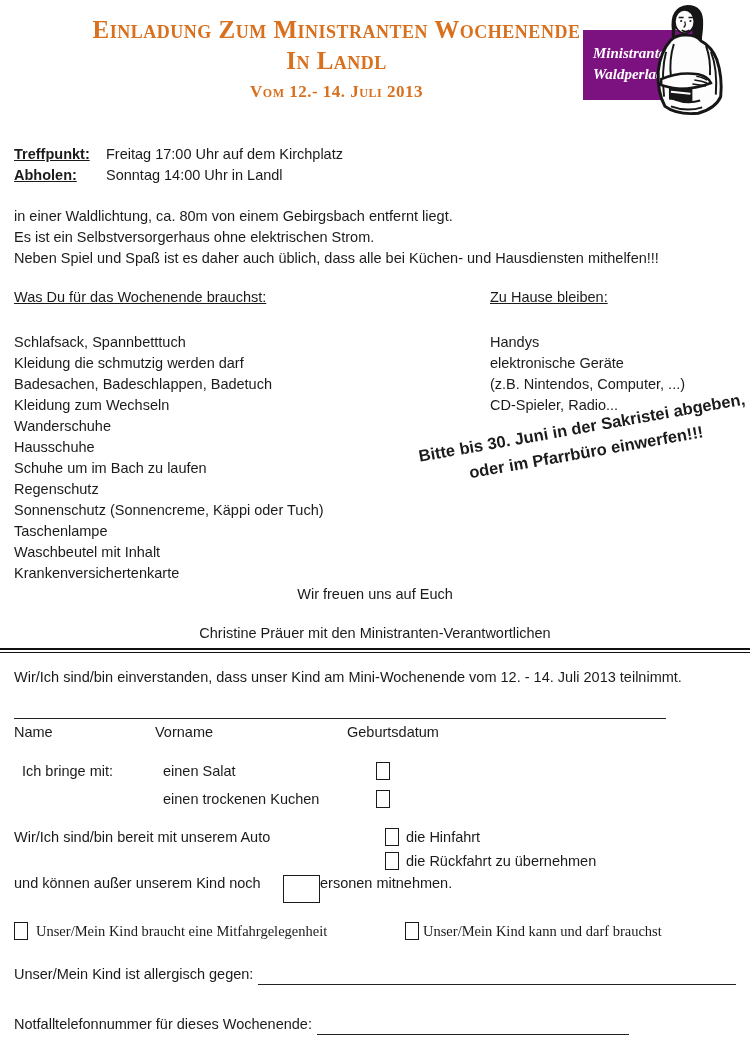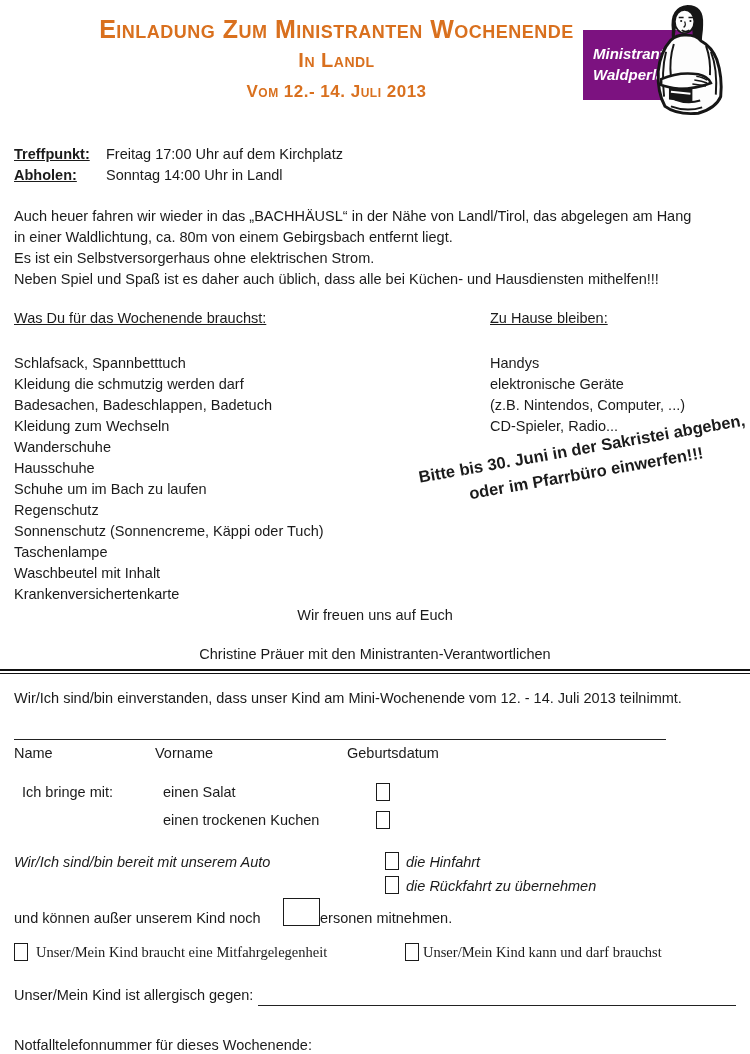--- a/index.html
+++ b/index.html
@@ -10,25 +10,25 @@
   *{margin:0;padding:0;box-sizing:border-box;}
   html,body{background:#ffffff;}
   body{
     width:750px;height:1054px;overflow:hidden;
     font-family:"Liberation Sans",sans-serif;
     font-size:14.5px;color:var(--ink);
   }
   .page{position:relative;width:750px;height:1054px;padding:0 14px;}
 
   
-  .header{position:relative;height:124px;padding-top:14px;}
+  .header{position:relative;height:124px;padding-top:14px;font-family:Liberation Serif, serif;}
   .title-block{width:645px;text-align:center;color:var(--title-orange);
     font-weight:bold;font-variant:small-caps;letter-spacing:.5px;}
   .title-l1{font-size:25px;line-height:31px;}
-  .title-l2{font-size:20px;line-height:31px;}
+  .title-l2{font-size:25px;line-height:31px;}
   .title-l3{font-size:17px;line-height:31px;}
   .logo{position:absolute;top:0;right:0;width:153px;height:124px;}
   .logo-badge{position:absolute;top:30px;right:37px;width:116px;height:70px;
     background:var(--logo-purple);color:#fff;font-style:italic;font-weight:bold;
     font-size:15px;line-height:21px;padding:13px 0 0 10px;}
   .logo-figure{position:absolute;top:1px;right:1px;width:94px;height:122px;}
 
   
   .meeting{margin-top:20px;}
   .meeting-row{display:flex;line-height:21px;}
@@ -63,25 +63,25 @@
 
   .bring{margin-top:14px;}
   .bring-row{display:flex;align-items:center;height:28px;margin-left:8px;}
   .bring-label{width:141px;}
   .bring-option{width:213px;}
 
   .checkbox{display:inline-block;width:14px;height:18px;
     border:1.7px solid #1b1b1b;background:#fff;vertical-align:middle;flex:none;}
 
   .car{margin-top:12px;}
-  .car-row1,.car-row2{display:flex;align-items:flex-end;height:24px;font-style:italic;}
+  .car-row1,.car-row2{display:flex;align-items:center;height:24px;}
   .car-intro{width:371px;}
   .car-spacer{width:371px;}
   .car-opt{margin-left:7px;}
-  .car-row3{display:flex;align-items:flex-end;height:30px;margin-top:2px;}
+  .car-row3{display:flex;align-items:flex-start;height:30px;margin-top:2px;}
   .persons-prefix{width:269px;}
   .persons-box{display:inline-block;width:37px;height:28px;border:1.7px solid #1b1b1b;background:#fff;flex:none;}
 
   .checks-row{display:flex;align-items:center;margin-top:14px;height:24px;font-family:Liberation Serif, serif;}
   .check-group1{display:flex;align-items:center;width:391px;}
   .check-group2{display:flex;align-items:center;}
   .check-label{margin-left:8px;}
   .check-label2{margin-left:4px;}
 
   .allergy-row,.emergency-row{display:flex;align-items:flex-end;margin-top:18px;height:24px;line-height:21px;}
@@ -130,21 +130,20 @@
       <span class="meeting-label">Treffpunkt:</span>
       <span>Freitag 17:00 Uhr auf dem Kirchplatz</span>
     </div>
     <div class="meeting-row">
       <span class="meeting-label">Abholen:</span>
       <span>Sonntag 14:00 Uhr in Landl</span>
     </div>
   </div>
 
   <div class="intro">
-    <div>Auch heuer fahren wir wieder in das „BACHHÄUSL“ in der Nähe von Landl/Tirol, das abgelegen am Hang</div>
     <div>in einer Waldlichtung, ca. 80m von einem Gebirgsbach entfernt liegt.</div>
     <div>Es ist ein Selbstversorgerhaus ohne elektrischen Strom.</div>
     <div>Neben Spiel und Spaß ist es daher auch üblich, dass alle bei Küchen- und Hausdiensten mithelfen!!!</div>
   </div>
 
   <div class="columns">
     <div class="cols-flex">
       <div class="col-left">
         <div class="col-heading">Was Du für das Wochenende brauchst:</div>
         <div class="li">Schlafsack, Spannbetttuch</div>

